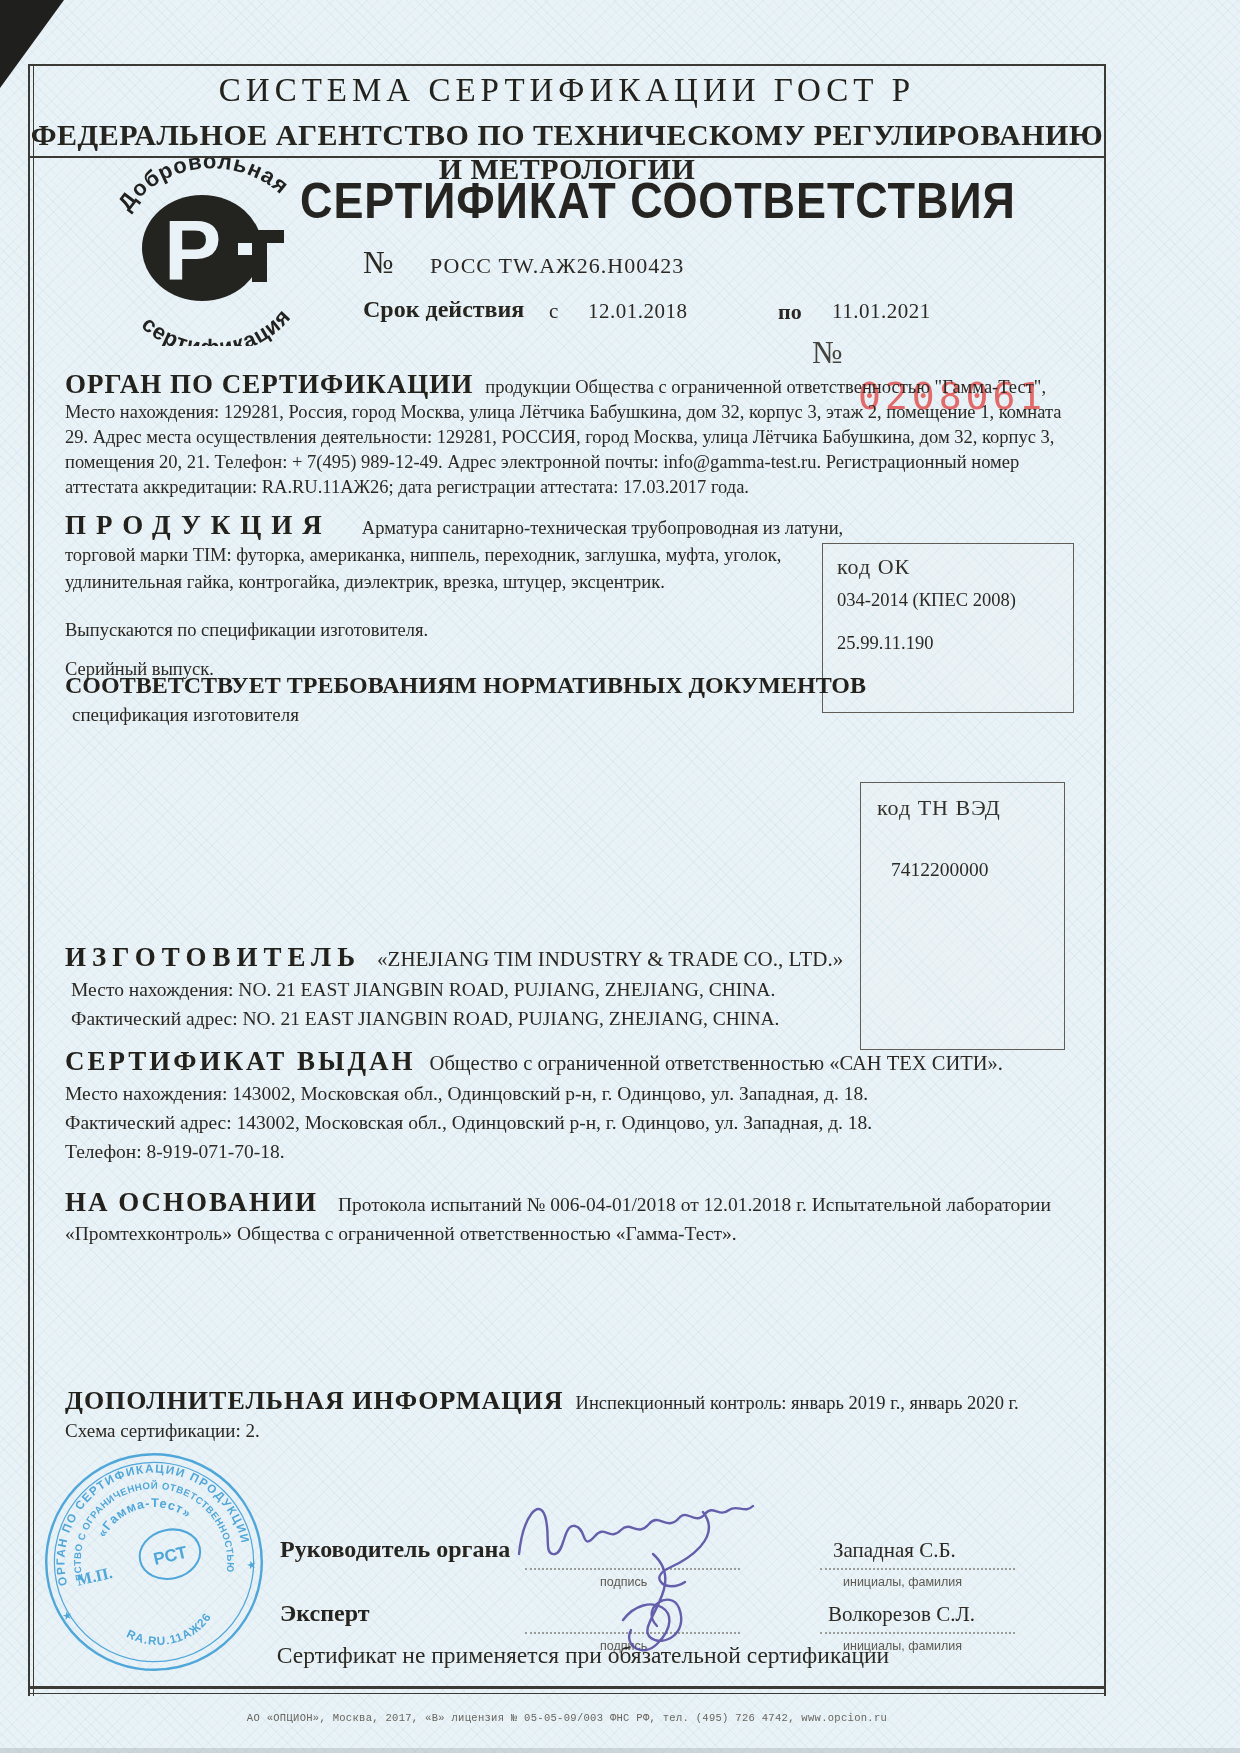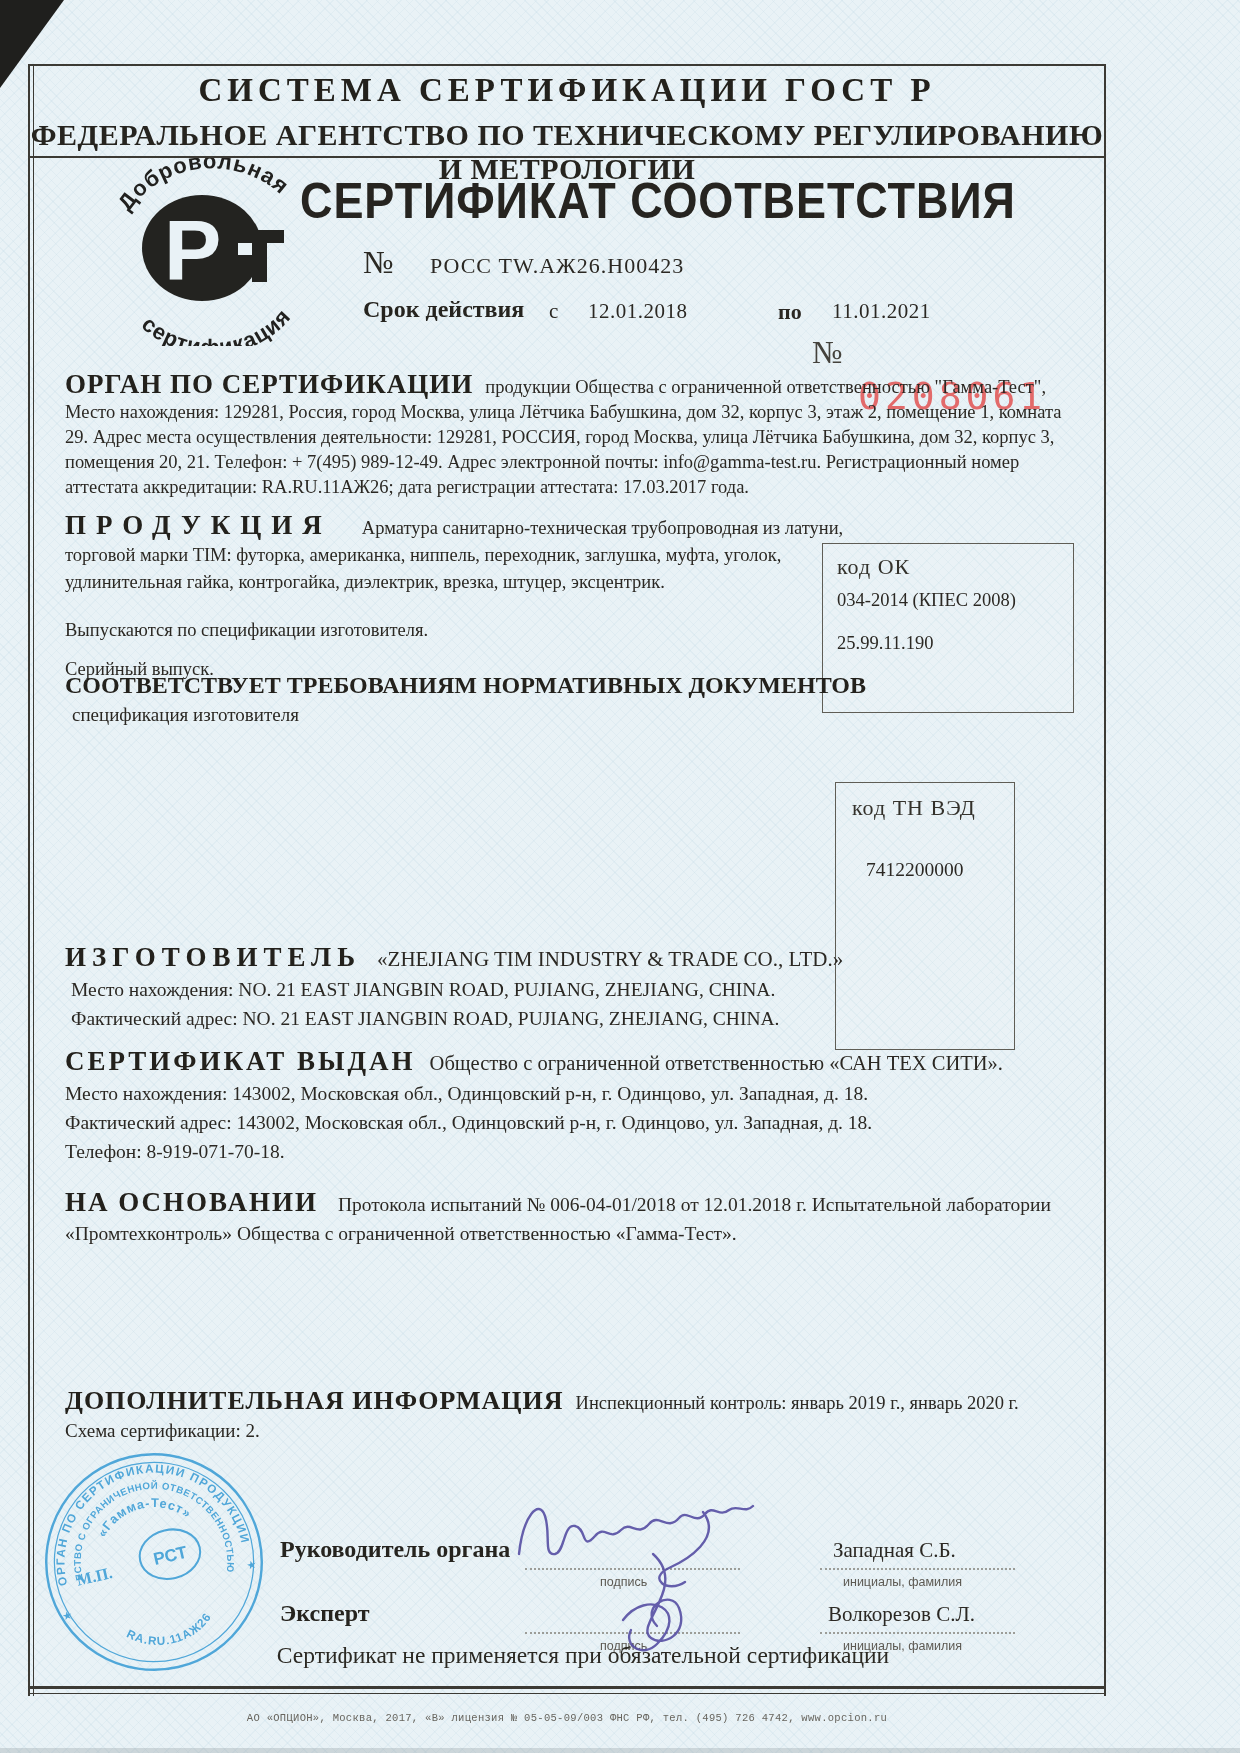--- a/index.html
+++ b/index.html
@@ -29,21 +29,21 @@
 
 <div class="page">
 
   <div class="abs" style="left:0;top:0;width:0;height:0;border-top:88px solid #1f1f1d;border-right:64px solid transparent;"></div>
 
   <div class="rule" style="left:28px;top:64px;width:1078px;height:2px;"></div>
   <div class="rule" style="left:28px;top:64px;width:2px;height:1632px;"></div>
   <div class="rule" style="left:33px;top:64px;width:1px;height:1632px;"></div>
   <div class="rule" style="left:1104px;top:64px;width:2px;height:1632px;"></div>
 
-  <div class="abs" style="left:28px;top:72px;width:1078px;text-align:center;font-weight:700;font-size:33px;letter-spacing:5px;color:#23211c;">СИСТЕМА СЕРТИФИКАЦИИ ГОСТ Р</div>
+  <div class="abs" style="left:28px;top:72px;width:1078px;text-align:center;font-weight:400;font-size:33px;letter-spacing:5px;color:#23211c;">СИСТЕМА СЕРТИФИКАЦИИ ГОСТ Р</div>
   <div class="abs" style="left:28px;top:118px;width:1078px;text-align:center;font-weight:700;font-size:30px;letter-spacing:.5px;color:#26241f;">ФЕДЕРАЛЬНОЕ АГЕНТСТВО ПО ТЕХНИЧЕСКОМУ РЕГУЛИРОВАНИЮ И МЕТРОЛОГИИ</div>
   <div class="rule" style="left:28px;top:156px;width:1078px;height:2px;"></div>
 
   <svg class="abs" style="left:92px;top:158px;" width="240" height="188" viewBox="0 0 240 188">
     <defs>
       <path id="logoArcTop" d="M 26 106 A 94 84 0 0 1 214 84" fill="none"></path>
       <path id="logoArcBot" d="M 28 140 A 100 94 0 0 0 216 128" fill="none"></path>
     </defs>
     <text style="font-family:'Liberation Sans',sans-serif;font-weight:700;font-size:22px;fill:#21211f;letter-spacing:1px;">
       <textPath href="#logoArcTop" startOffset="50%" text-anchor="middle">Добровольная</textPath>
@@ -86,21 +86,21 @@
 
   <div class="code-box" style="left:822px;top:543px;width:252px;height:170px;padding:10px 14px;box-sizing:border-box;">
     <div class="cb-label">код ОК</div>
     <div class="cb-val" style="margin-top:10px;">034-2014 (КПЕС 2008)</div>
     <div class="cb-val" style="margin-top:22px;">25.99.11.190</div>
   </div>
 
   <div class="abs nw sec-label" style="left:65px;top:672px;font-size:24px;letter-spacing:0;">СООТВЕТСТВУЕТ ТРЕБОВАНИЯМ НОРМАТИВНЫХ ДОКУМЕНТОВ</div>
   <div class="abs nw body-text" style="left:72px;top:704px;font-size:19px;">спецификация изготовителя</div>
 
-  <div class="code-box" style="left:835px;top:782px;width:180px;height:268px;padding:12px 16px;box-sizing:border-box;">
+  <div class="code-box" style="left:860px;top:782px;width:205px;height:268px;padding:12px 16px;box-sizing:border-box;">
     <div class="cb-label">код ТН ВЭД</div>
     <div class="cb-val" style="margin-top:38px;margin-left:14px;font-size:19.5px;">7412200000</div>
   </div>
 
   <div class="abs" style="left:65px;top:942px;width:1000px;">
     <span class="sec-label" style="font-size:27px;letter-spacing:6px;margin-right:16px;">ИЗГОТОВИТЕЛЬ</span><span class="body-text" style="font-size:21px;">«ZHEJIANG TIM INDUSTRY &amp; TRADE CO., LTD.»</span>
     <div class="body-text" style="font-size:19.5px;margin:6px 0 0 6px;">Место нахождения: NO. 21 EAST JIANGBIN ROAD, PUJIANG, ZHEJIANG, CHINA.</div>
     <div class="body-text" style="font-size:19.5px;margin:7px 0 0 6px;">Фактический адрес: NO. 21 EAST JIANGBIN ROAD, PUJIANG, ZHEJIANG, CHINA.</div>
   </div>
 

